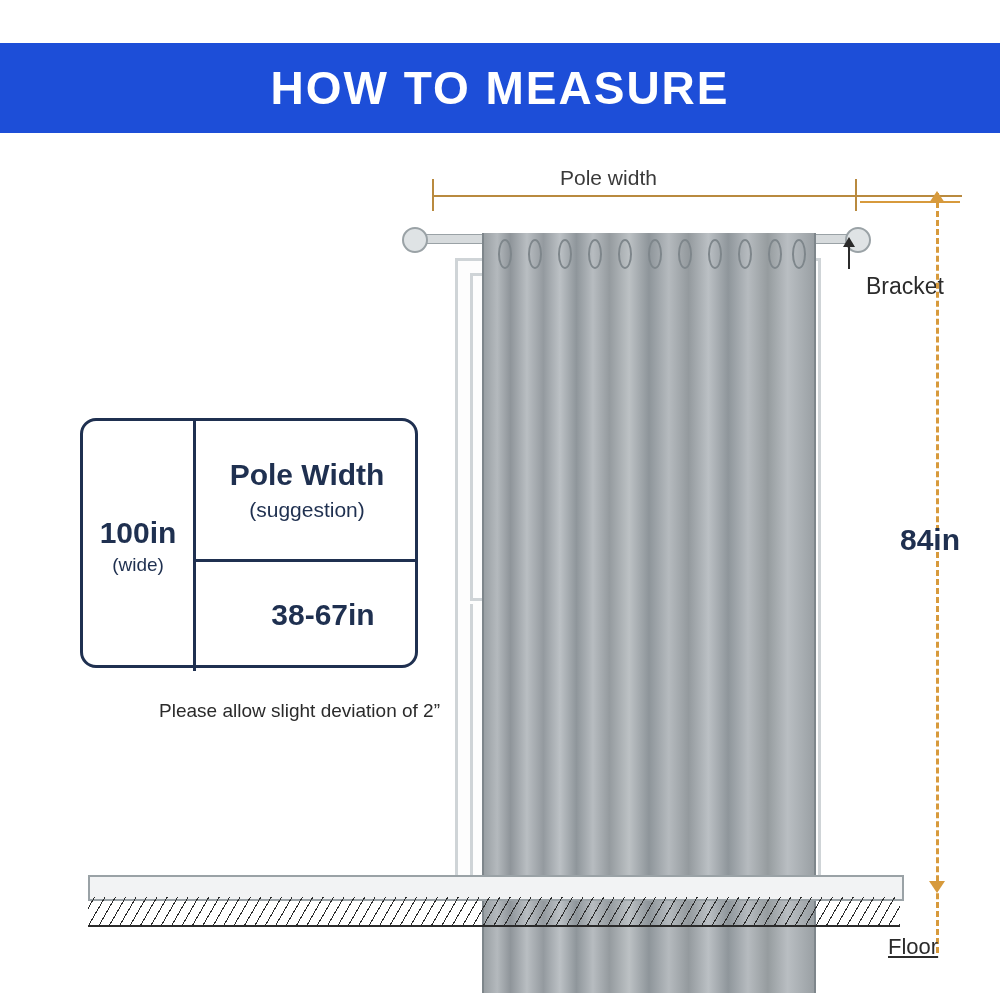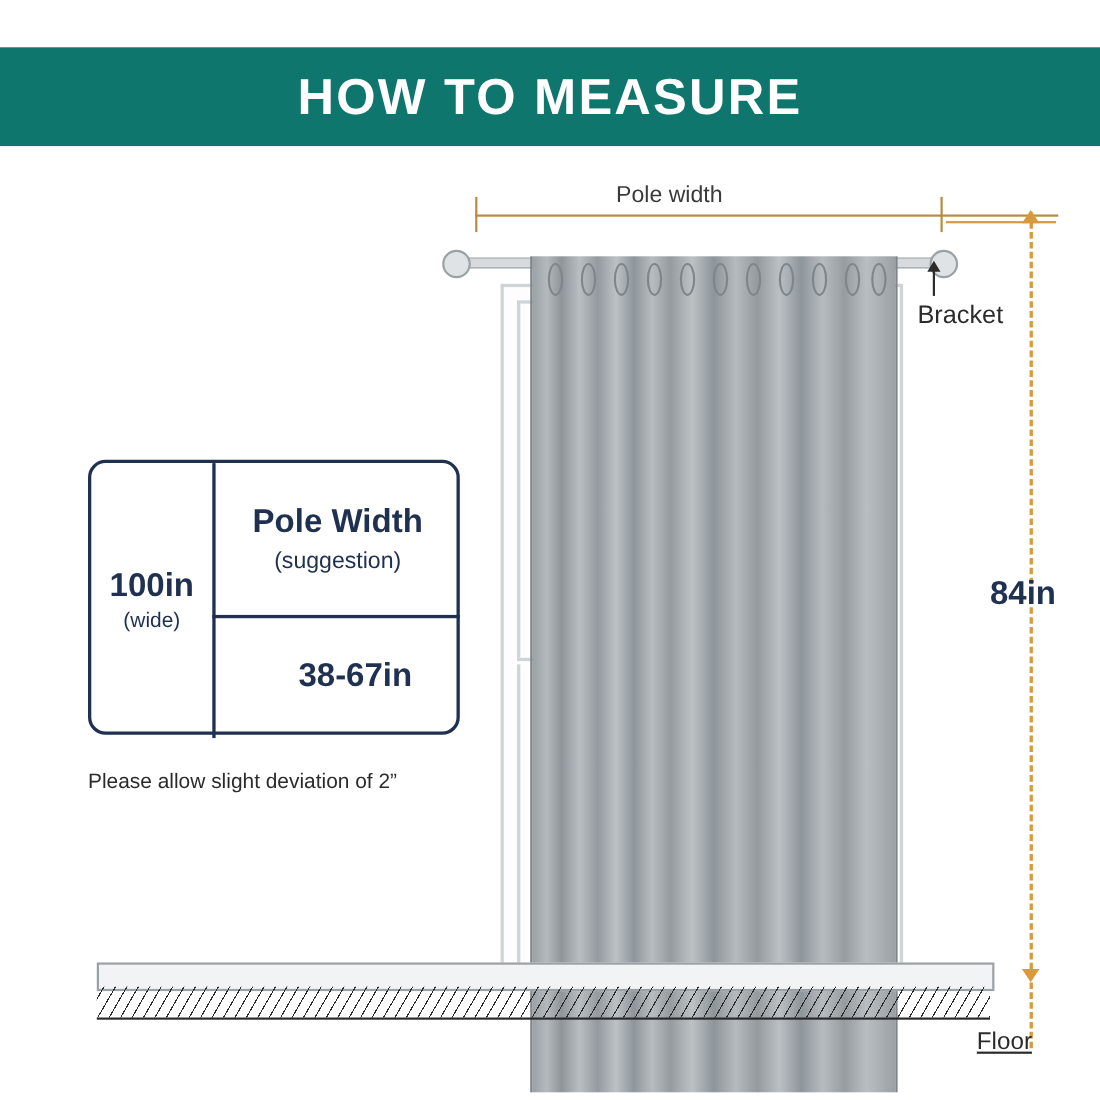--- a/index.html
+++ b/index.html
@@ -16,41 +16,42 @@
     overflow: hidden;
   }
 
   
   #header-banner {
     position: absolute;
     left: 0;
     top: 43px;
     width: 1000px;
     height: 90px;
-    background: #0f766e;
+    background: #1d4ed8;
     display: flex;
     align-items: center;
     justify-content: center;
   }
   #header-title {
     color: #ffffff;
     font-size: 46px;
     font-weight: bold;
     letter-spacing: 2px;
     font-family: "Liberation Sans", sans-serif;
   }
 
   
   #stage {
     position: absolute;
     left: 0;
     top: 133px;
     width: 1000px;
     height: 867px;
     background: #ffffff;
+    text-align: right;
   }
 
   
   .dim-h-line {
     position: absolute;
     background: #b98a3f;
     height: 2px;
   }
   .dim-tick-v {
     position: absolute;
@@ -168,21 +169,21 @@
     position: absolute;
     left: 843px;
     top: 104px;
     width: 0; height: 0;
     border-left: 6px solid transparent;
     border-right: 6px solid transparent;
     border-bottom: 10px solid #2b2b2b;
   }
   #bracket-label {
     position: absolute;
-    left: 834px;
+    left: 866px;
     top: 140px;
     font-size: 23px;
     color: #2b2b2b;
   }
 
   
   #info-card {
     position: absolute;
     left: 80px;
     top: 285px;

